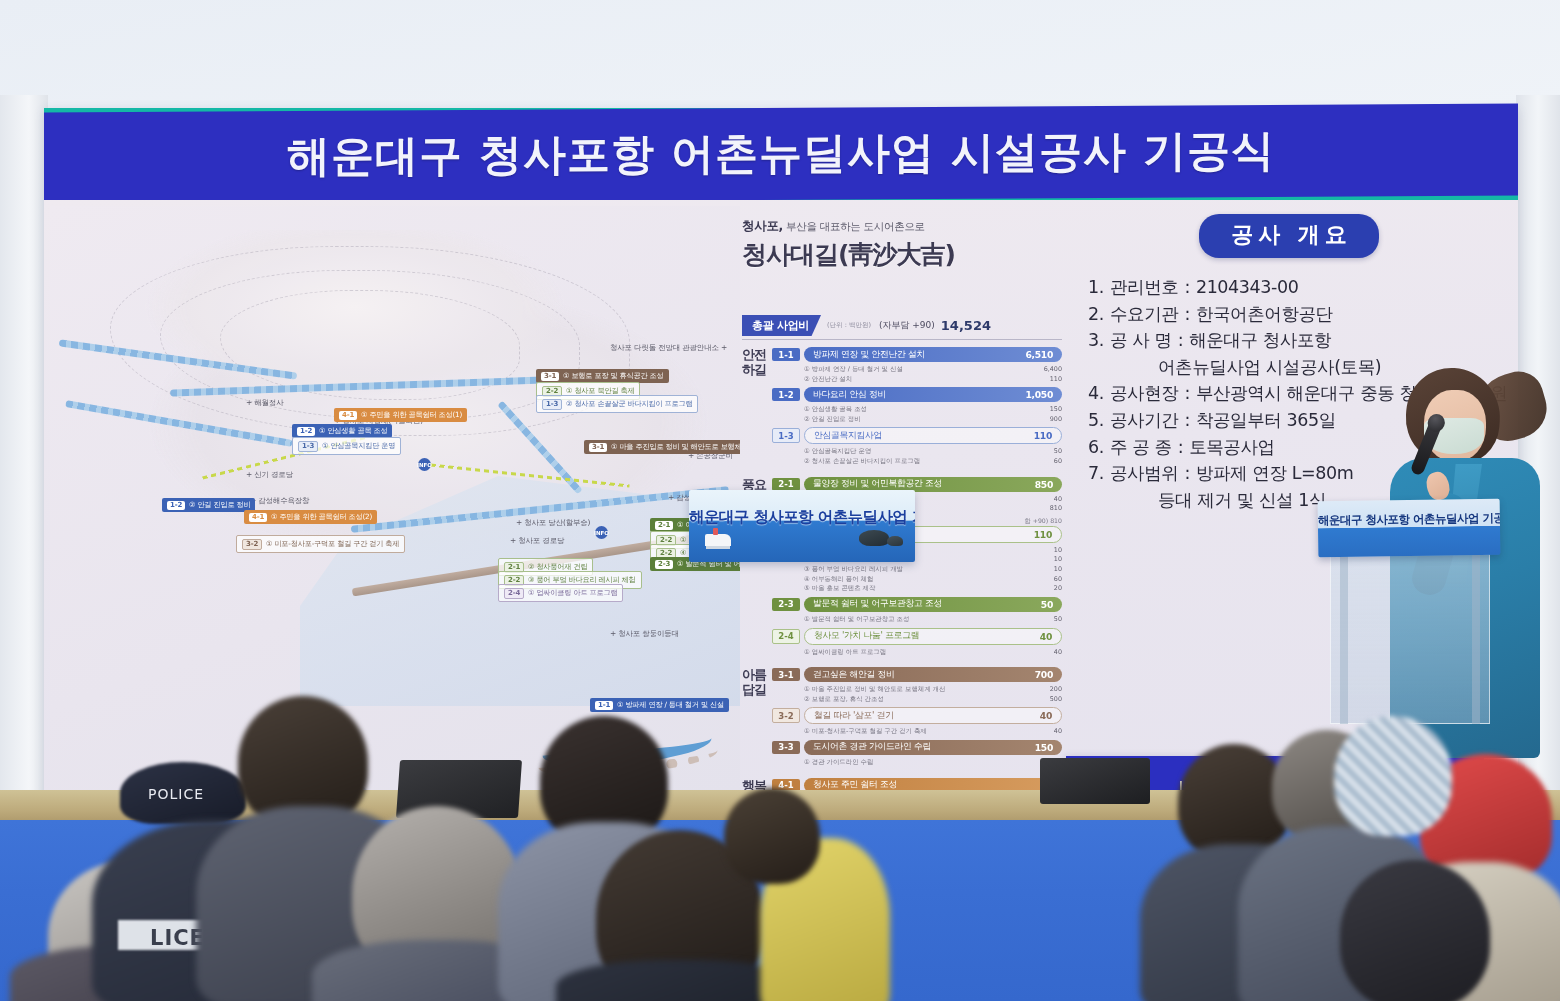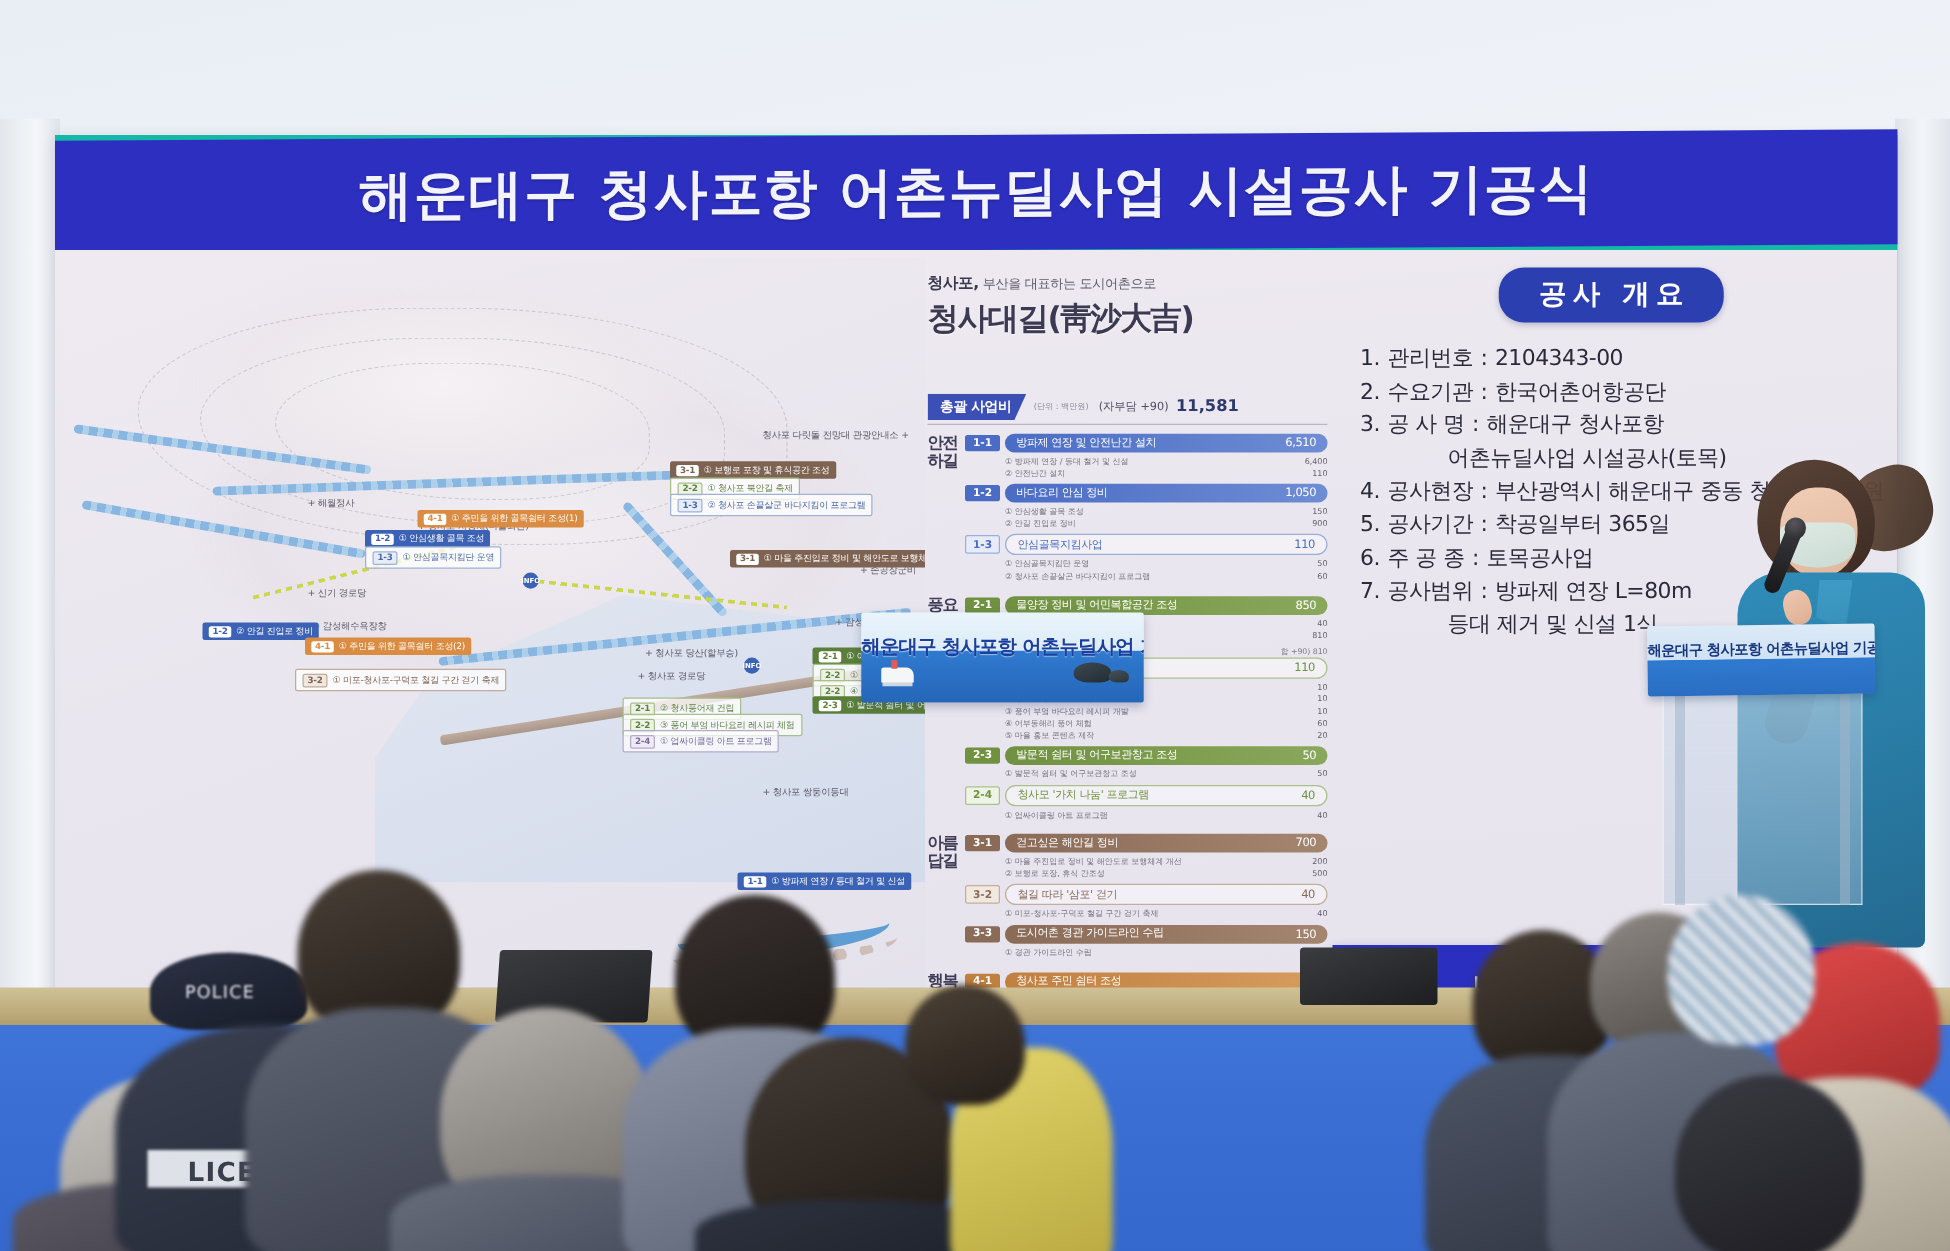--- a/index.html
+++ b/index.html
@@ -189,21 +189,21 @@
   .bgroup-items { flex: 1; }
   .brow { display: flex; align-items: center; margin-bottom: 2px; }
   .bcode {
     flex: 0 0 28px; font-size: 8.5px; font-weight: 700; text-align: center;
     border-radius: 2px; padding: 1.5px 0; margin-right: 4px;
   }
   .bbar {
     flex: 1; display: flex; align-items: center; justify-content: space-between;
     border-radius: 9px; padding: 1.5px 9px; font-size: 8.8px; letter-spacing: -.3px;
   }
-  .bbar .bval { font-weight: 400; font-size: 9.2px; }
+  .bbar .bval { font-weight: 700; font-size: 9.2px; }
   
   .v-blue .bcode { background: #4a6cc4; color: #fff; }
   .v-blue .bbar  { background: linear-gradient(90deg,#4a6cc4,#6f8dd4); color: #fff; }
   .o-blue .bcode { background: #e7ecf8; color: #4a6cc4; border: 1px solid #9aafd9; }
   .o-blue .bbar  { background: rgba(255,255,255,.45); color: #4a6cc4; border: 1px solid #9aafd9; }
   .v-green .bcode { background: #6f9140; color: #fff; }
   .v-green .bbar  { background: linear-gradient(90deg,#6f9140,#8aa85c); color: #fff; text-align: center; }
   .o-green .bcode { background: #edf3e5; color: #6f9140; border: 1px solid #aac189; }
   .o-green .bbar  { background: rgba(255,255,255,.45); color: #6f9140; border: 1px solid #aac189; }
   .v-brown .bcode { background: #8a6b58; color: #fff; }
@@ -556,21 +556,21 @@
         <div class="bp-sub">
           <b>청사포,</b>
           <span>부산을 대표하는 도시어촌으로</span>
         </div>
         <div class="bp-title">청사대길(靑沙大吉)</div>
 
         <div class="bp-total-row">
           <span class="bp-total-tag">총괄 사업비</span>
           <span class="bp-unit">(단위 : 백만원)</span>
           <span class="bp-self">(자부담 +90)</span>
-          <span class="bp-total-val">11,581</span>
+          <span class="bp-total-val">14,524</span>
         </div>
         <div class="bp-rule"></div>
 
         <div id="budget-groups">
             <div class="bgroup">
               <div class="bgroup-label">
                 <div>안전</div>
                 <div>하길</div>
               </div>
               <div class="bgroup-items">

